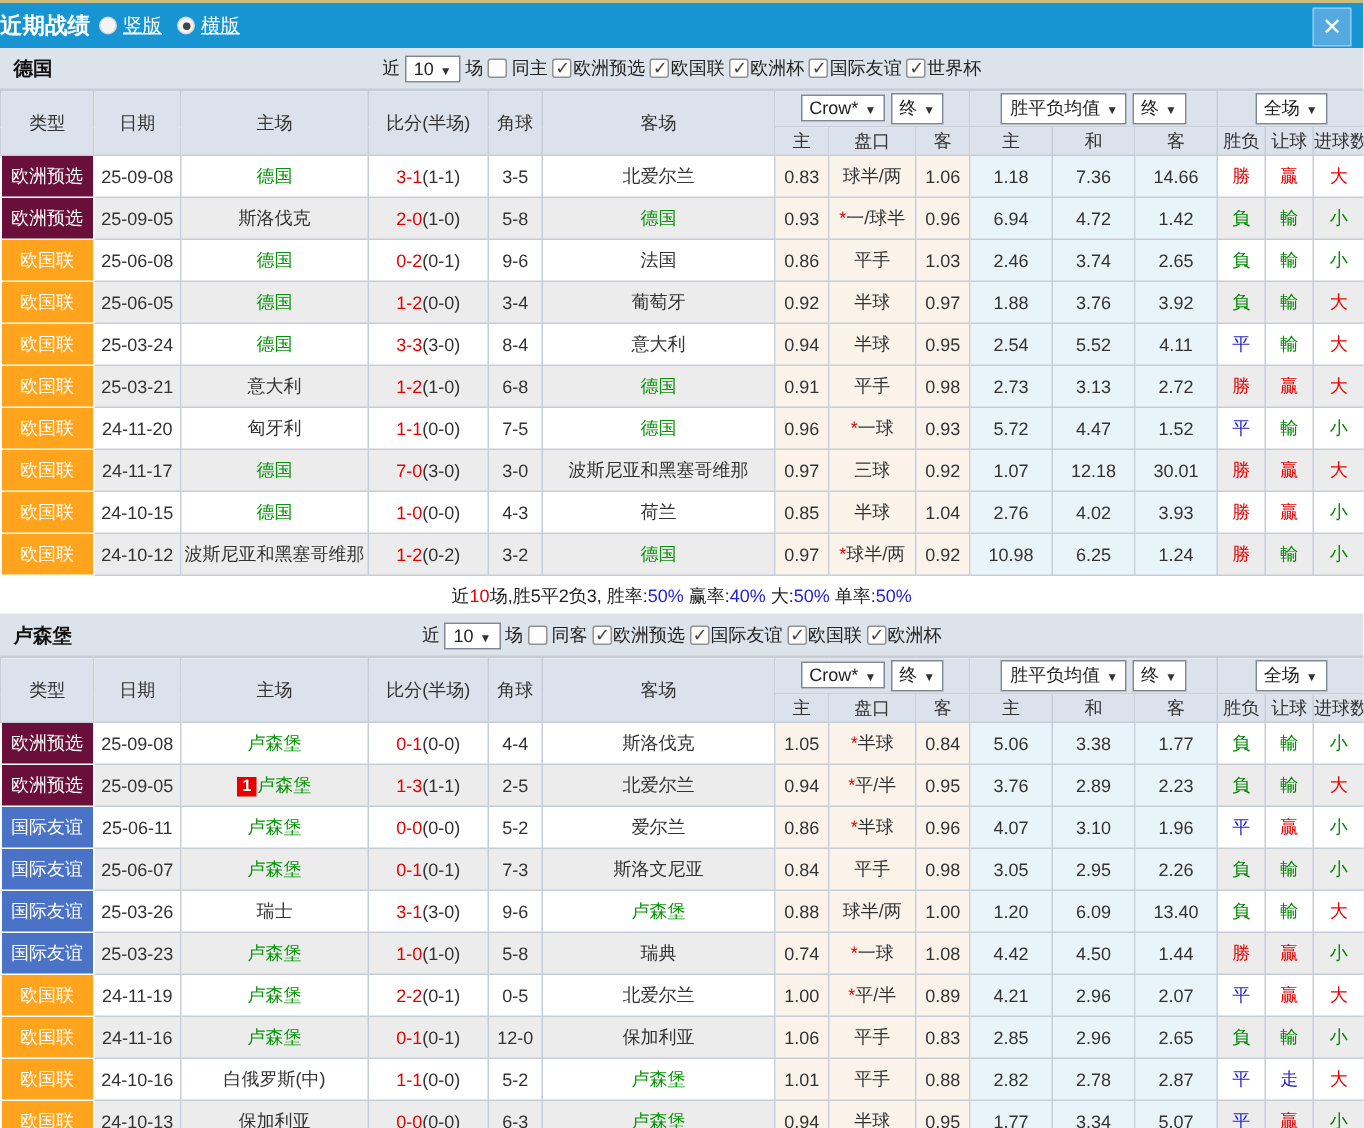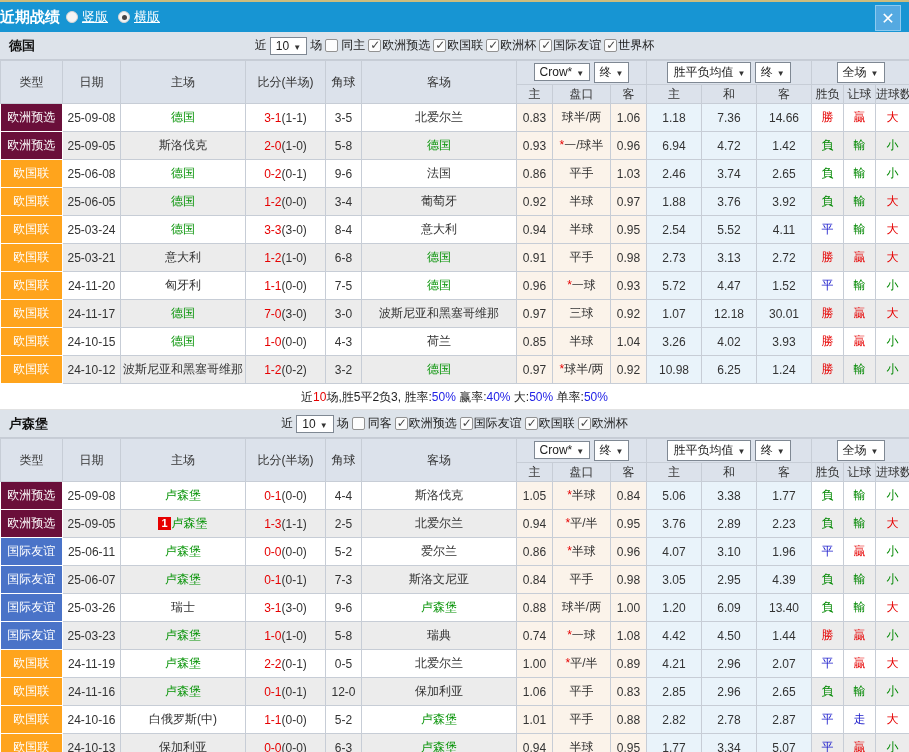--- a/index.html
+++ b/index.html
@@ -295,21 +295,21 @@
           <tr>
             <td class="c-type" style="background: rgb(255, 164, 28);">欧国联</td>
             <td class="c-date">24-10-15</td>
             <td class="team-cell"><span class="self">德国</span></td>
             <td class="c-score"><span class="ft">1-0</span><span class="ht">(0-0)</span></td>
             <td class="c-corner">4-3</td>
             <td class="team-cell"><span class="">荷兰</span></td>
             <td class="c-odd">0.85</td>
             <td class="c-odd">半球</td>
             <td class="c-odd">1.04</td>
-            <td class="c-avg">3.26</td>
+            <td class="c-avg">2.76</td>
             <td class="c-avg">4.02</td>
             <td class="c-avg">3.93</td>
             <td class="c-res" style="color: rgb(230, 0, 0);">勝</td>
             <td class="c-res" style="color: rgb(230, 0, 0);">贏</td>
             <td class="c-res" style="color: rgb(0, 136, 0);">小</td>
           </tr>
           <tr class="alt">
             <td class="c-type" style="background: rgb(255, 164, 28);">欧国联</td>
             <td class="c-date">24-10-12</td>
             <td class="team-cell"><span class="">波斯尼亚和黑塞哥维那</span></td>
@@ -469,21 +469,21 @@
             <td class="c-date">25-06-07</td>
             <td class="team-cell"><span class="self">卢森堡</span></td>
             <td class="c-score"><span class="ft">0-1</span><span class="ht">(0-1)</span></td>
             <td class="c-corner">7-3</td>
             <td class="team-cell"><span class="">斯洛文尼亚</span></td>
             <td class="c-odd">0.84</td>
             <td class="c-odd">平手</td>
             <td class="c-odd">0.98</td>
             <td class="c-avg">3.05</td>
             <td class="c-avg">2.95</td>
-            <td class="c-avg">4.39</td>
+            <td class="c-avg">2.26</td>
             <td class="c-res" style="color: rgb(0, 136, 0);">負</td>
             <td class="c-res" style="color: rgb(0, 136, 0);">輸</td>
             <td class="c-res" style="color: rgb(0, 136, 0);">小</td>
           </tr>
           <tr>
             <td class="c-type" style="background: rgb(74, 115, 200);">国际友谊</td>
             <td class="c-date">25-03-26</td>
             <td class="team-cell"><span class="">瑞士</span></td>
             <td class="c-score"><span class="ft">3-1</span><span class="ht">(3-0)</span></td>
             <td class="c-corner">9-6</td>

